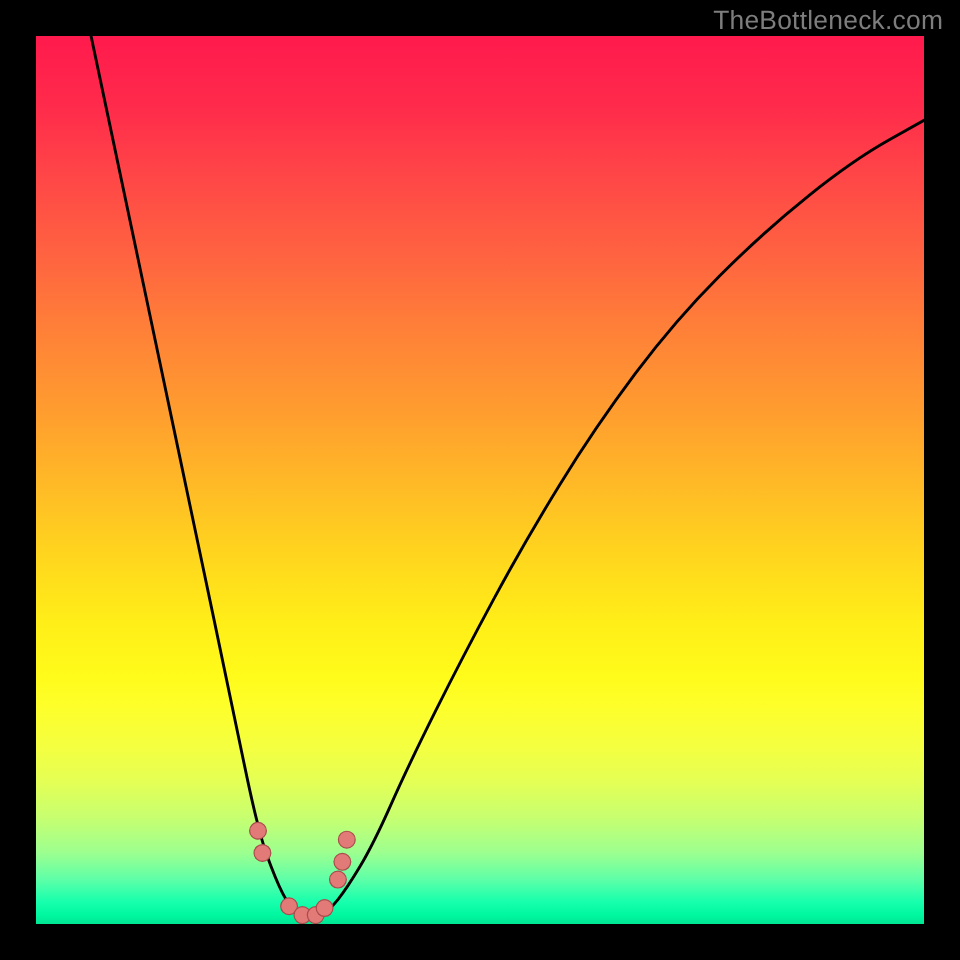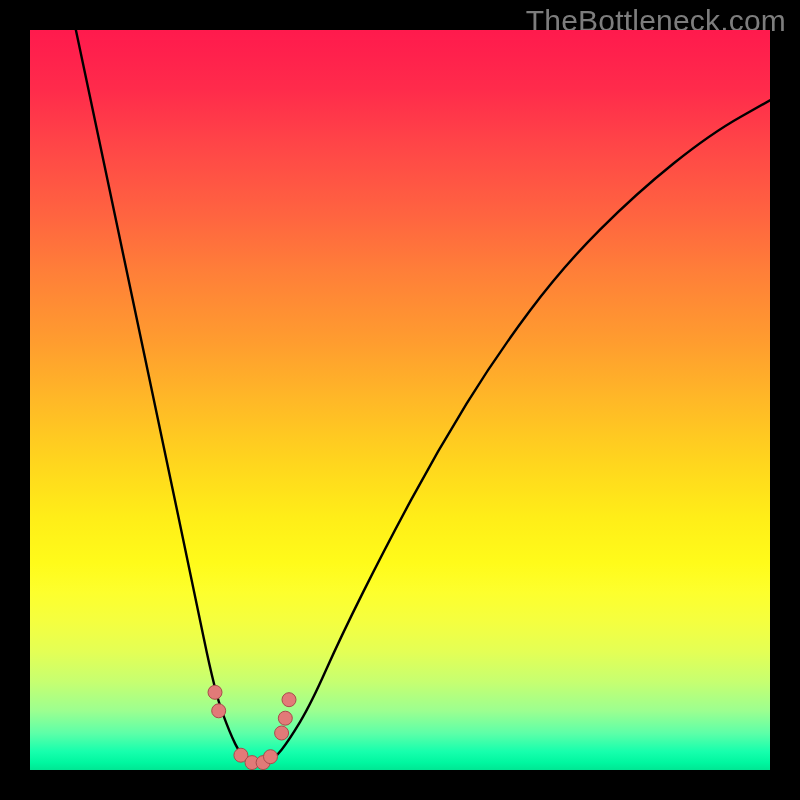--- a/index.html
+++ b/index.html
@@ -55,21 +55,21 @@
     position: absolute;
     inset: 0;
     width: 740px;
     height: 740px;
   }
   .watermark {
     position: absolute;
     top: 4px;
     right: 14px;
     color: #7d7d7d;
-    font-size: 30px;
+    font-size: 22px;
     font-weight: 400;
     letter-spacing: 0.2px;
   }
 </style>
 </head>
 <body>
 
 <div class="outer">
 
   <div class="watermark">TheBottleneck.com</div>

